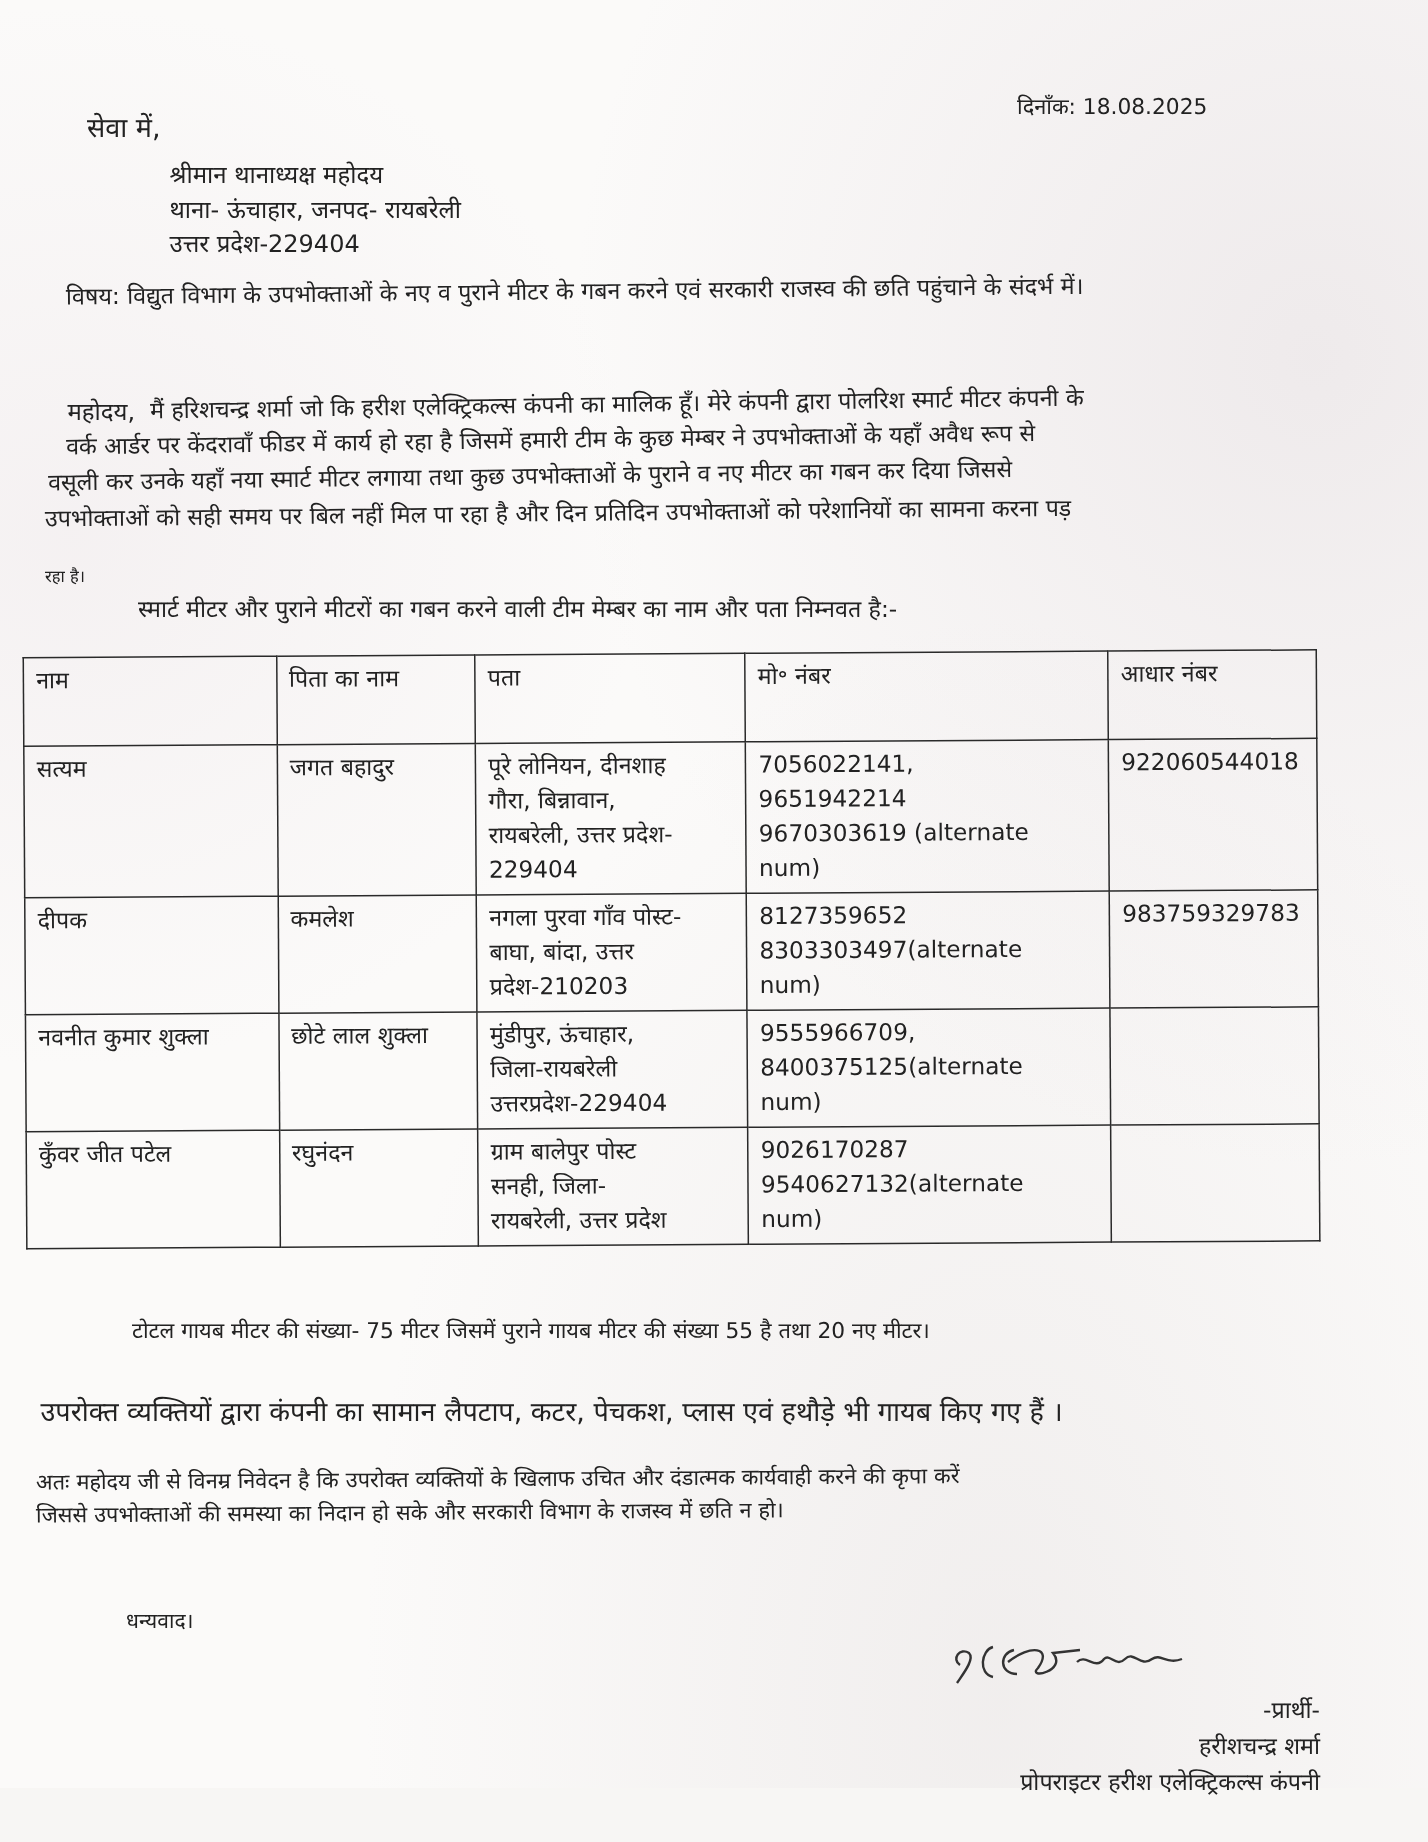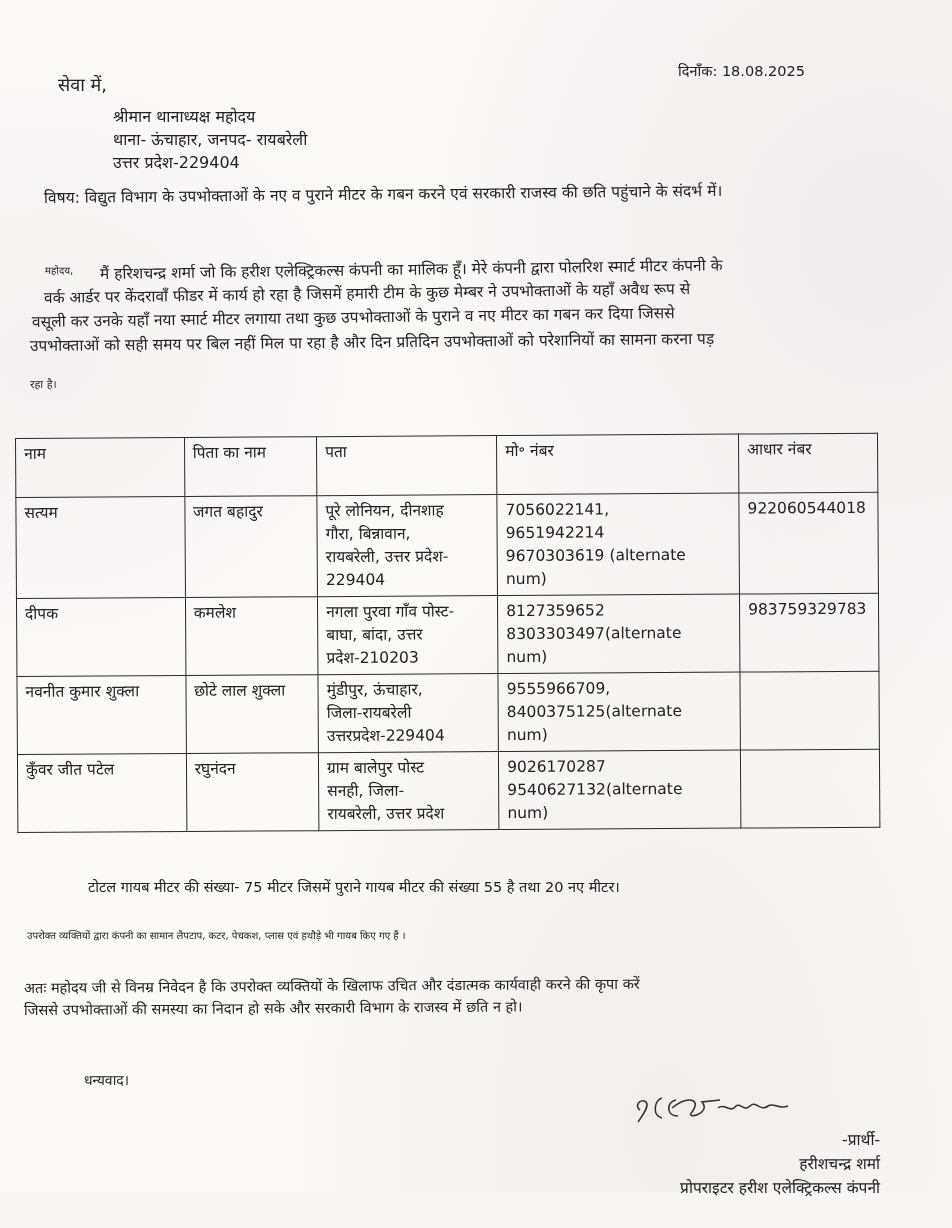--- a/index.html
+++ b/index.html
@@ -17,21 +17,21 @@
       radial-gradient(ellipse at 70% 95%, rgba(225,220,220,0.4), rgba(255,255,255,0) 45%),
       radial-gradient(ellipse at 5% 30%, rgba(230,220,225,0.3), rgba(255,255,255,0) 30%),
       #fbfaf9;
   }
   .abs { position: absolute; white-space: nowrap; }
   .md { font-size: 15.5px; }
   .date { left: 678px; top: 60px; font-size: 14.5px; }
   .salutation-top { left: 58px; top: 72px; font-size: 18px; }
   .addr { left: 113px; font-size: 16px; }
   .subject { left: 44px; top: 186px; font-size: 15.5px; transform: rotate(-0.6deg); transform-origin: left; }
-  .greet { left: 45px; top: 263px; font-size: 10px; text-align: right; }
+  .greet { left: 45px; top: 263px; font-size: 16px; text-align: right; }
   .para-line { position: absolute; white-space: nowrap; font-size: 15.5px; }
   table.members {
     position: absolute; left: 15px; top: 438px;
     border-collapse: collapse; width: 863px;
     transform: rotate(-0.35deg); transform-origin: left top;
     font-size: 15.5px;
   }
   table.members td, table.members th {
     border: 1.5px solid #2a2a2a;
     vertical-align: top; text-align: left; font-weight: normal;
@@ -61,20 +61,21 @@
   <div class="abs greet">महोदय,</div>
 
   <div>
     <div class="para-line" style="left:100px; top:262px; transform:rotate(-0.8deg); transform-origin:left;">मैं हरिशचन्द्र शर्मा जो कि हरीश एलेक्ट्रिकल्स कंपनी का मालिक हूँ। मेरे कंपनी द्वारा पोलरिश स्मार्ट मीटर कंपनी के</div>
     <div class="para-line" style="left:44px; top:286px; transform:rotate(-0.8deg); transform-origin:left;">वर्क आर्डर पर केंदरावाँ फीडर में कार्य हो रहा है जिसमें हमारी टीम के कुछ मेम्बर ने उपभोक्ताओं के यहाँ अवैध रूप से</div>
     <div class="para-line" style="left:32px; top:310px; transform:rotate(-0.8deg); transform-origin:left;">वसूली कर उनके यहाँ नया स्मार्ट मीटर लगाया तथा कुछ उपभोक्ताओं के पुराने व नए मीटर का गबन कर दिया जिससे</div>
     <div class="para-line" style="left:30px; top:334px; transform:rotate(-0.6deg); transform-origin:left;">उपभोक्ताओं को सही समय पर बिल नहीं मिल पा रहा है और दिन प्रतिदिन उपभोक्ताओं को परेशानियों का सामना करना पड़</div>
     <div class="para-line" style="left:30px; top:376px; font-size:11px;">रहा है।</div>
   </div>
 
+  <div class="abs md" style="left:92px; top:394px;">स्मार्ट मीटर और पुराने मीटरों का गबन करने वाली टीम मेम्बर का नाम और पता निम्नवत है:-</div>
 
   <table class="members">
     <thead>
       <tr>
         <th class="col1">नाम</th>
         <th class="col2">पिता का नाम</th>
         <th class="col3">पता</th>
         <th class="col4">मो॰ नंबर</th>
         <th class="col5">आधार नंबर</th>
       </tr>
@@ -139,21 +140,21 @@
           <span class="cell-line">9026170287</span>
           <span class="cell-line">9540627132(alternate</span>
           <span class="cell-line">num)</span>
         </td>
         <td></td>
       </tr>
     </tbody>
   </table>
 
   <div class="abs md" style="left:88px; top:876px; font-size:14.5px;">टोटल गायब मीटर की संख्या- 75 मीटर जिसमें पुराने गायब मीटर की संख्या 55 है तथा 20 नए मीटर।</div>
-  <div class="abs md" style="left:27px; top:928px; font-size:10px;text-align:center;">उपरोक्त व्यक्तियों द्वारा कंपनी का सामान लैपटाप, कटर, पेचकश, प्लास एवं हथौड़े भी गायब किए गए हैं ।</div>
+  <div class="abs md" style="left:27px; top:928px; font-size:18px;text-align:center;">उपरोक्त व्यक्तियों द्वारा कंपनी का सामान लैपटाप, कटर, पेचकश, प्लास एवं हथौड़े भी गायब किए गए हैं ।</div>
 
   <div class="abs md" style="left:24px; top:977px; font-size:14.5px; transform:rotate(-0.4deg); transform-origin:left;">अतः महोदय जी से विनम्र निवेदन है कि उपरोक्त व्यक्तियों के खिलाफ उचित और दंडात्मक कार्यवाही करने की कृपा करें</div>
   <div class="abs md" style="left:24px; top:999px; font-size:14.5px; transform:rotate(-0.4deg); transform-origin:left;">जिससे उपभोक्ताओं की समस्या का निदान हो सके और सरकारी विभाग के राजस्व में छति न हो।</div>
 
   <div class="abs" style="left:84px; top:1070px; font-size:14px;">धन्यवाद।</div>
 
   <svg class="sig" width="180" height="40" viewBox="0 0 180 40">
     <path d="M8 22 C2 18, 8 10, 14 14 C18 18, 10 28, 6 34" stroke="#333" stroke-width="1.6" fill="none"></path>
     <path d="M30 10 C22 12, 20 28, 30 30" stroke="#333" stroke-width="1.6" fill="none"></path>
     <path d="M44 12 C34 14, 34 28, 46 28" stroke="#333" stroke-width="1.6" fill="none"></path>

